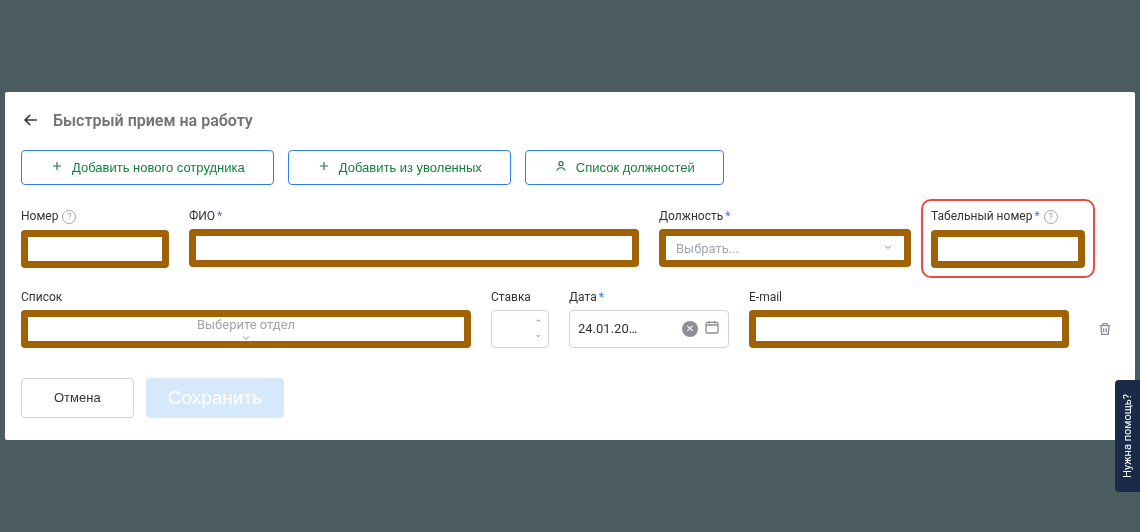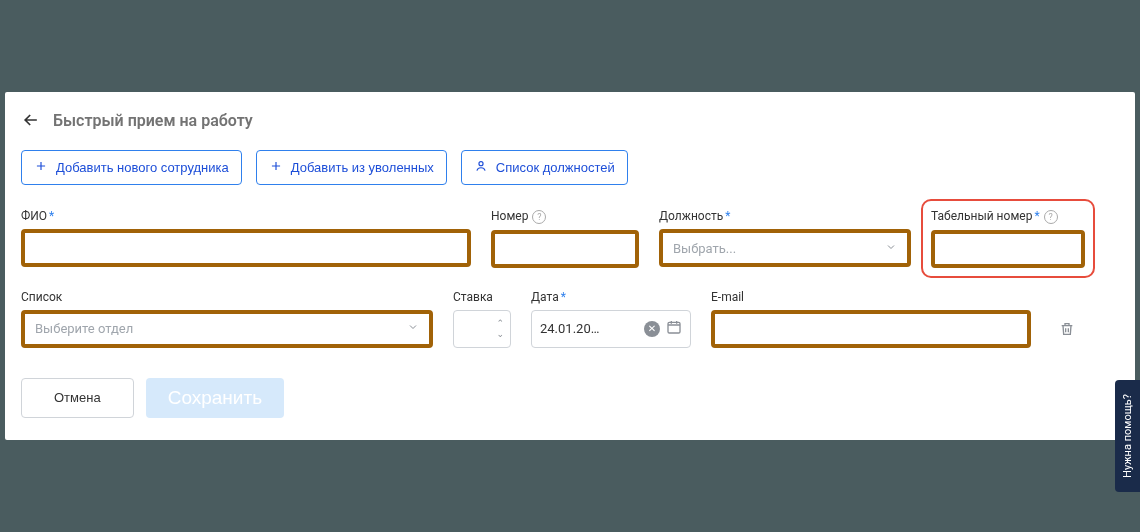--- a/index.html
+++ b/index.html
@@ -37,23 +37,23 @@
       font-weight: 600;
       color: #737373;
     }
     .action-row {
       display: flex;
       gap: 14px;
       margin-bottom: 24px;
     }
     .btn-outline {
       border: 1px solid #2f80ed;
-      color: #1d4ed8;
+      color: #15803d;
       background: #fff;
-      padding: 8px 12px;
+      padding: 8px 28px;
       font-size: 13px;
       border-radius: 4px;
       display: inline-flex;
       align-items: center;
       gap: 8px;
       cursor: pointer;
     }
     .btn-outline svg { width: 14px; height: 14px; }
     .form-row {
       display: flex;
@@ -67,21 +67,21 @@
       color: #333;
     }
     .req { color: #2f80ed; margin-left: 2px; }
     .help-icon {
       display: inline-flex; align-items: center; justify-content: center;
       width: 14px; height: 14px; border: 1px solid #aaa; border-radius: 50%;
       font-size: 9px; color: #aaa; margin-left: 4px; vertical-align: middle;
     }
     .input, .select {
       height: 38px;
-      border: 4px solid #a16207;
+      border: 7px solid #a16207;
       border-radius: 4px;
       padding: 0 10px;
       font-size: 13px;
       color: #333;
       background: #fff;
     }
     .select {
       display: flex; align-items: center; justify-content: space-between;
       color: #a0a6ad;
       cursor: pointer;
@@ -132,21 +132,21 @@
       background: #1a2b4a; color: #fff;
       writing-mode: vertical-rl; transform: rotate(180deg);
       padding: 14px 6px; font-size: 11px; border-radius: 0 4px 4px 0;
       cursor: pointer;
     }
     
     .w-fio { width: 450px; }
     .w-num { width: 148px; }
     .w-pos { width: 252px; }
     .w-tab { width: 154px; }
-    .w-dept { width: 412px; }
+    .w-dept { width: 450px; flex-direction: column; }
     .w-email { width: 320px; }
     
     .tabnum-wrap { position: relative; }
     .tabnum-wrap .highlight-box {
       top: -10px; left: -10px; right: -10px; bottom: -10px;
     }
   </style>
 </head>
 <body>
 
@@ -178,26 +178,26 @@
       <span><svg viewBox="0 0 24 24" stroke="currentColor" stroke-width="2" fill="none">
             <circle cx="12" cy="8" r="3.5"></circle>
             <path d="M5 20c1-4 5-5 7-5s6 1 7 5"></path>
           </svg></span>
       <span>Список должностей</span>
     </button>
   </div>
 
   <div class="form-row">
     <div class="form-group">
+      <span class="label"><span>Номер</span><span class="help-icon">?</span></span>
+      <input class="input w-num" style="">
+    </div>
+    <div class="form-group">
       <span class="label"><span>ФИО</span><span class="req">*</span></span>
       <input class="input w-fio" style="">
-    </div>
-    <div class="form-group">
-      <span class="label"><span>Номер</span><span class="help-icon">?</span></span>
-      <input class="input w-num" style="">
     </div>
     <div class="form-group">
       <span class="label"><span>Должность</span><span class="req">*</span></span>
       <div class="select w-pos">
         <span>Выбрать...</span>
         <span class="chev"><svg width="12" height="12" viewBox="0 0 24 24" stroke="currentColor" stroke-width="2" fill="none">
               <path d="M6 9l6 6 6-6"></path>
             </svg></span>
       </div>
     </div>

